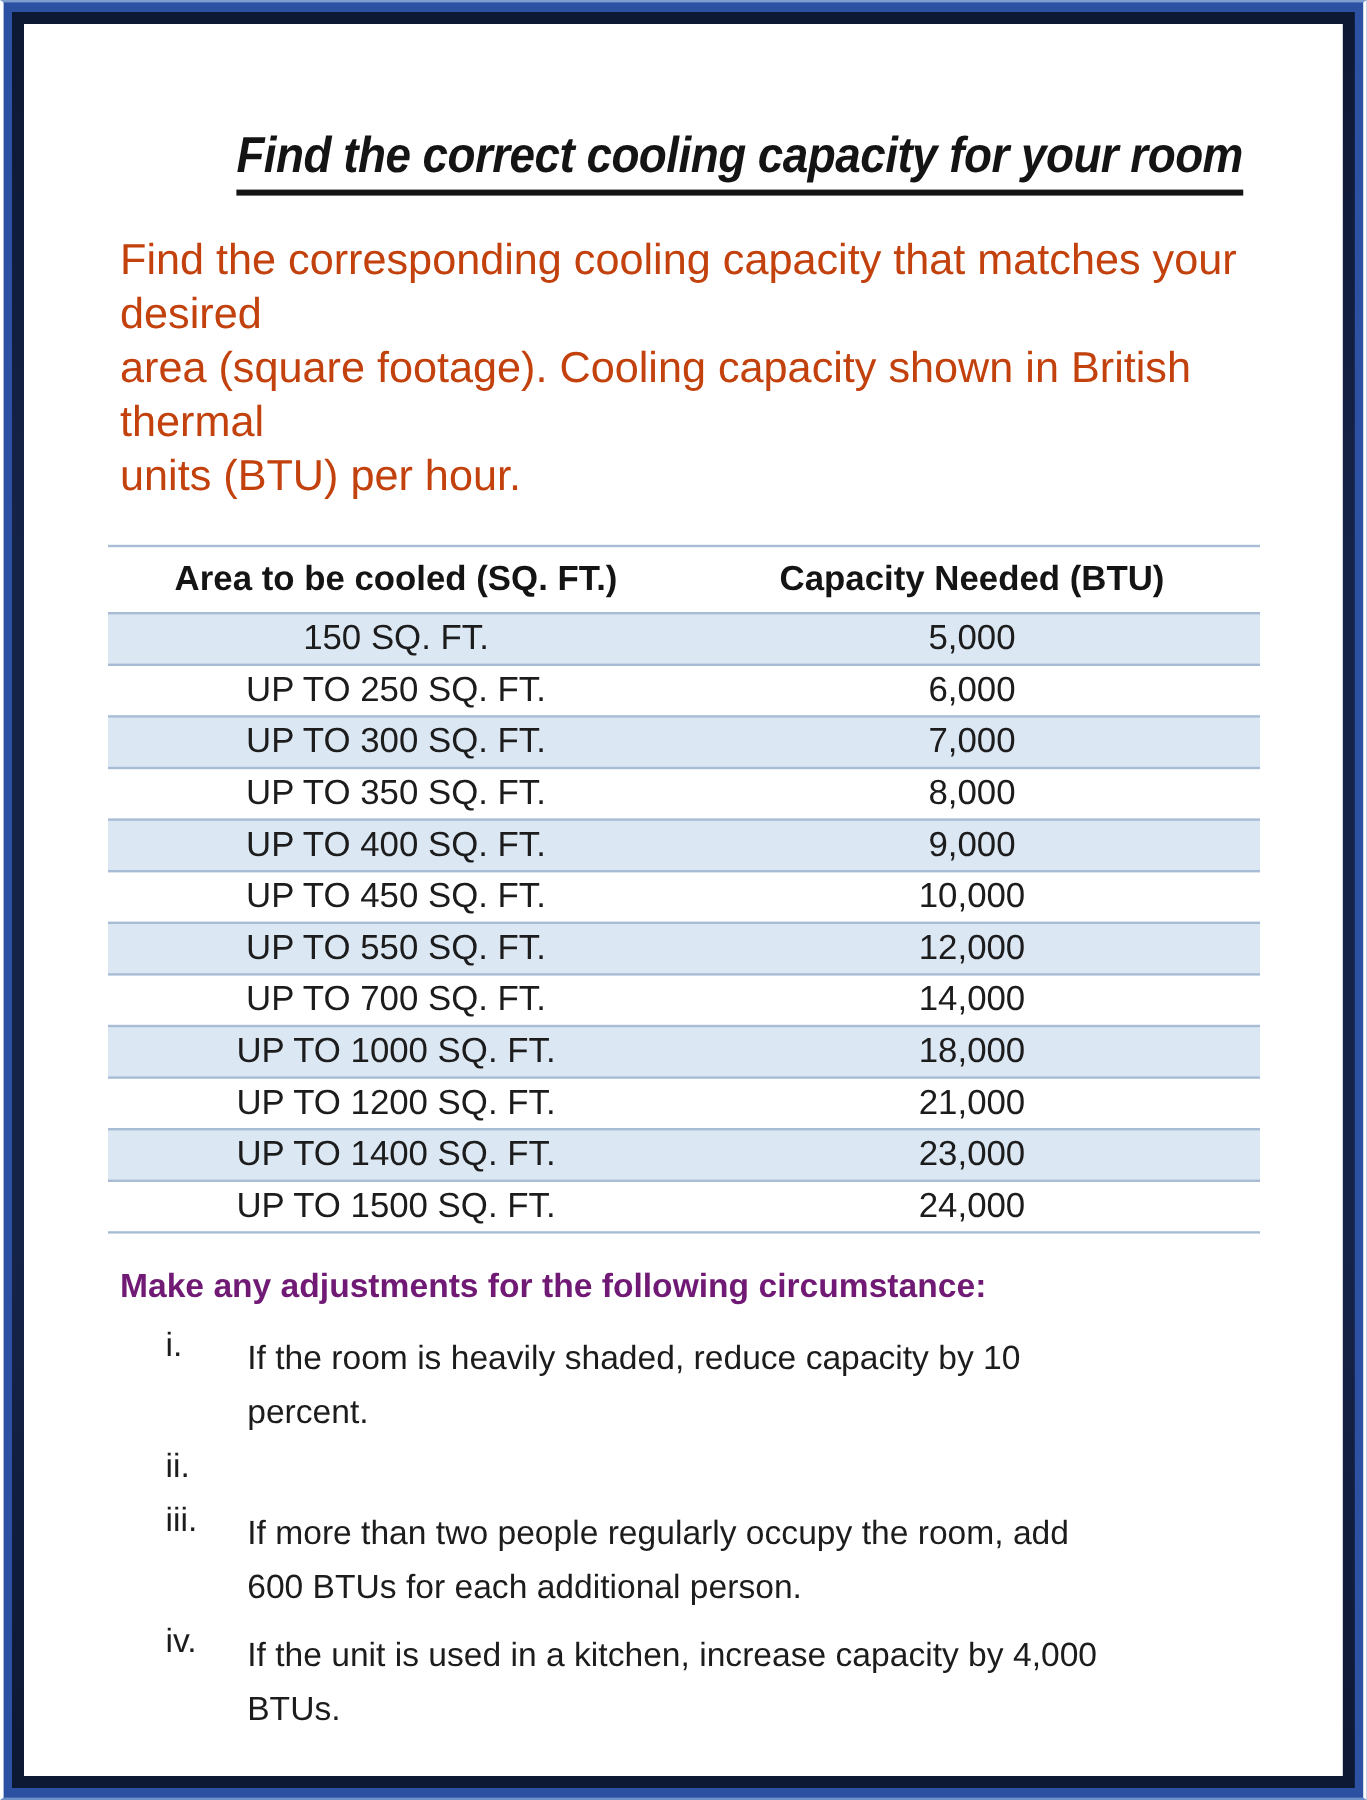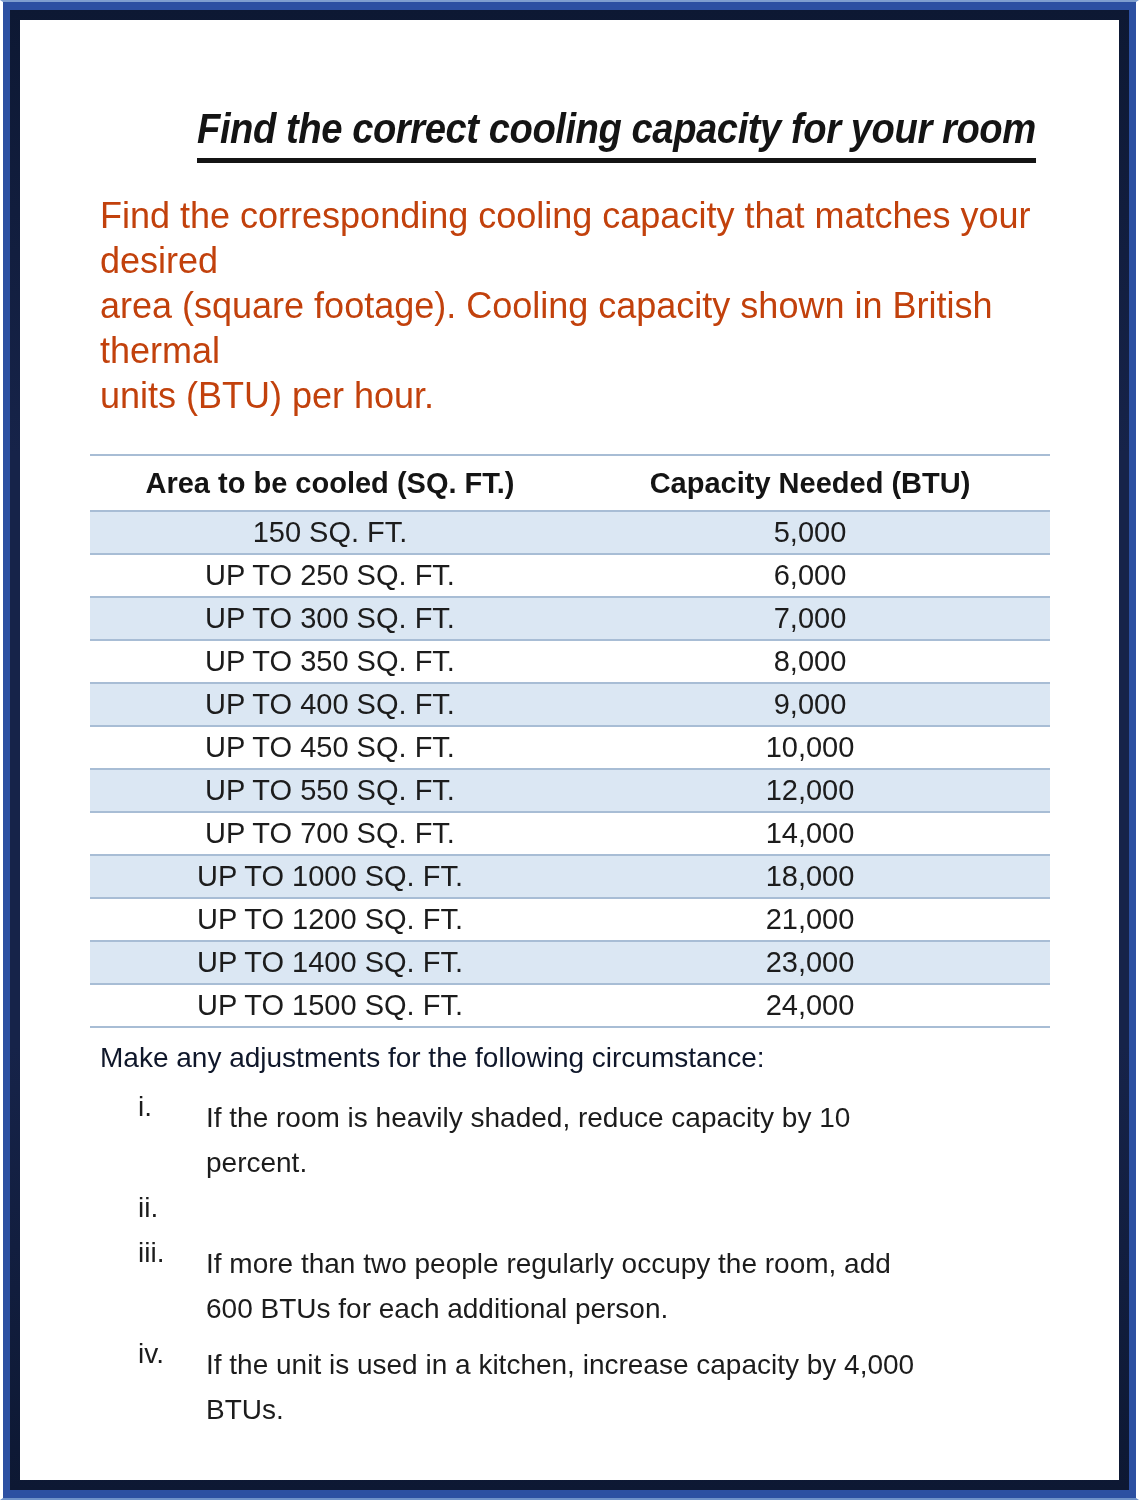--- a/index.html
+++ b/index.html
@@ -93,24 +93,24 @@
   .cool-table tbody tr:nth-child(odd) td { background: var(--row-shade); }
 
   .adjust-heading {
     margin: 42px 0 0 80px;
     font-size: 40px;
     font-weight: bold;
     letter-spacing: -0.5px;
     color: #141414;
   }
   .adjust-intro {
-    margin: 14px 0 0 80px;
+    margin: 28px 0 0 80px;
     font-size: 28px;
-    font-weight: normal;
-    color: #0f172a;
+    font-weight: bold;
+    color: #701a75;
   }
   .adj-list { margin-top: 10px; }
   .adj-item { display: flex; align-items: flex-start; }
   .adj-num {
     width: 68px;
     margin-left: 118px;
     font-size: 28px;
     line-height: 45px;
     color: #1c1c1c;
     flex: none;

